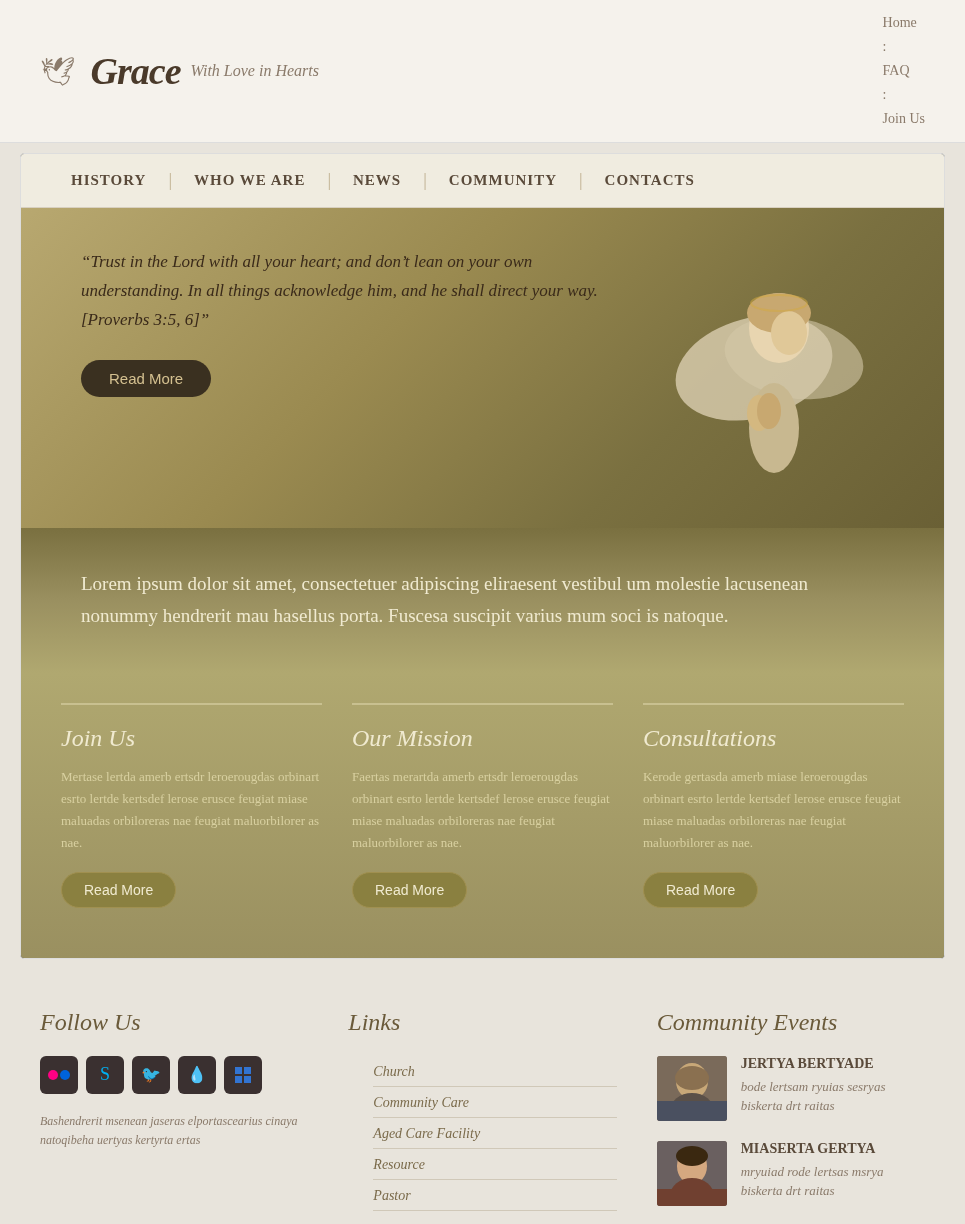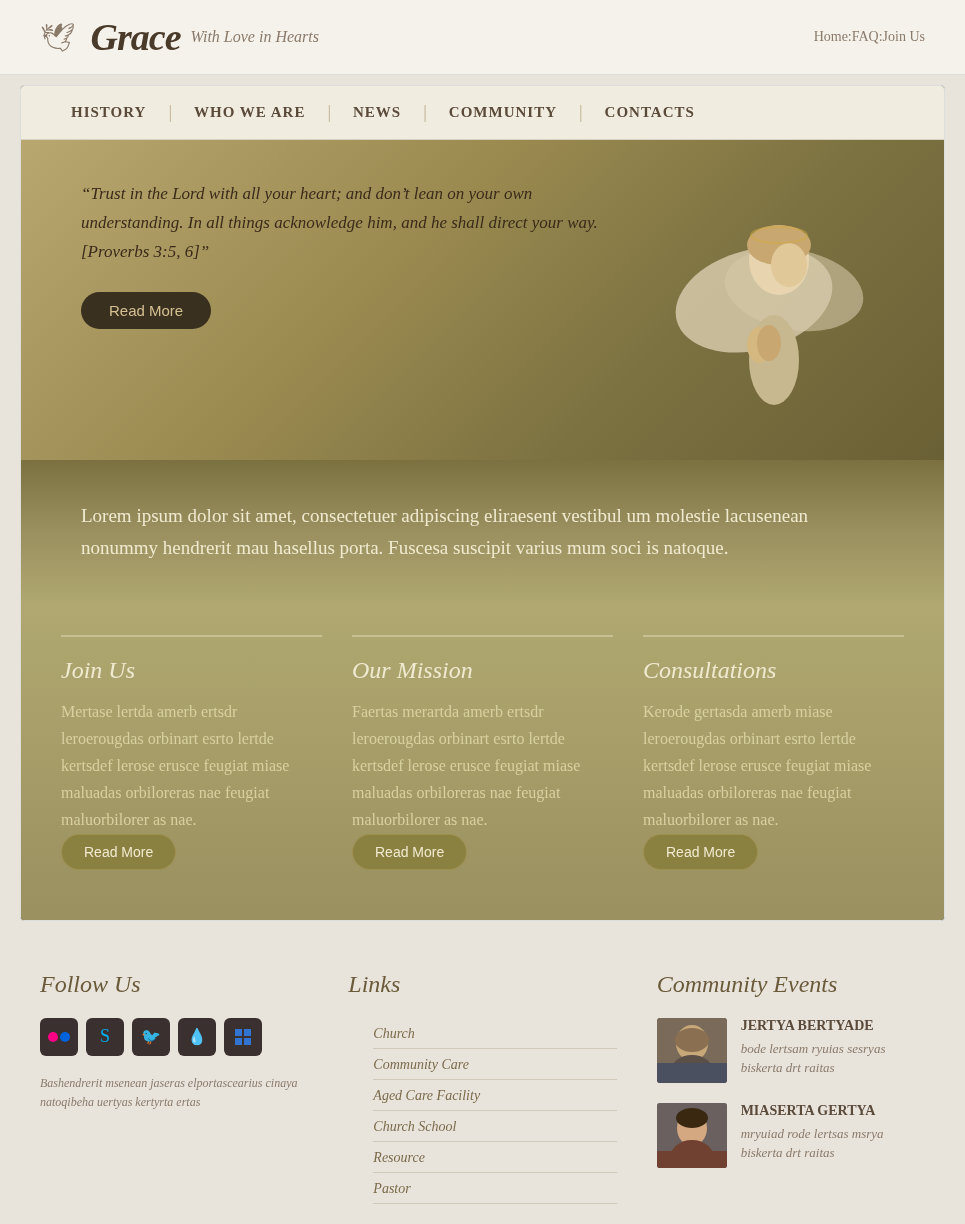--- a/index.html
+++ b/index.html
@@ -4,21 +4,21 @@
   <style>
     * { margin: 0; padding: 0; box-sizing: border-box; }
     body { font-family: Georgia, serif; background: #e8e4dc; width: 965px; }
 
     
     .header { background: #f5f2ec; padding: 15px 40px; display: flex; align-items: center; justify-content: space-between; border-bottom: 1px solid #ddd; }
     .logo-area { display: flex; align-items: center; gap: 10px; }
     .logo-text { font-size: 38px; font-style: italic; font-weight: bold; color: #4a3a2a; letter-spacing: -1px; }
     .logo-subtitle { font-size: 16px; color: #8a7a6a; font-style: italic; }
     .logo-bird { font-size: 28px; color: #8a7a6a; margin-right: 5px; }
-    .nav-top { display: flex; font-size: 14px; color: #8a7a6a; }
+    .nav-top { display: flex; gap: 8px; font-size: 14px; color: #8a7a6a; flex-direction: column; }
     .nav-top span { color: #8a7a6a; }
 
     
     .main-container { background: #404040; margin: 10px 20px; border-radius: 4px; border: 1px solid #ddd; overflow: hidden; }
 
     
     .nav-bar { background: #f0ece0; padding: 0 30px; display: flex; align-items: center; gap: 0; border-bottom: 1px solid #d8d0c0; }
     .nav-item { padding: 18px 20px; font-size: 15px; font-weight: bold; color: #5a4a3a; letter-spacing: 1px; cursor: pointer; text-transform: uppercase; }
     .nav-sep { color: #c0b090; font-size: 18px; padding: 0 2px; }
 
@@ -35,21 +35,21 @@
 
     
     .lorem-section { background: linear-gradient(180deg, #7a7040 0%, #9a9060 50%, #b0a870 100%); padding: 40px 60px; }
     .lorem-text { font-size: 19px; color: #f0ead0; line-height: 1.7; }
 
     
     .three-cols { background: linear-gradient(180deg, #b0a870 0%, #9a9060 100%); padding: 30px 40px 50px 40px; display: flex; gap: 30px; }
     .col { flex: 1; }
     .col-divider { border-top: 2px solid #c8c090; margin-bottom: 20px; }
     .col-title { font-style: italic; font-size: 24px; color: #f0ead0; margin-bottom: 14px; }
-    .col-text { font-size: 16px; color: #d8d0a0; line-height: 1.7; margin-bottom: 0; }
+    .col-text { font-size: 13px; color: #d8d0a0; line-height: 1.7; margin-bottom: 18px; }
     .col-btn { background: #8a8040; color: #f0ead0; padding: 9px 22px; border-radius: 18px; font-size: 14px; cursor: pointer; display: inline-block; border: 1px solid #a09050; }
 
     
     .footer-area { background: #e8e4dc; padding: 40px 40px 20px 40px; display: flex; gap: 40px; }
     .footer-col { flex: 1; }
     .footer-title { font-style: italic; font-size: 24px; color: #6a5a3a; margin-bottom: 20px; }
 
     
     .social-icons { display: flex; gap: 8px; margin-bottom: 18px; }
     .social-icon { width: 38px; height: 38px; border-radius: 6px; display: flex; align-items: center; justify-content: center; font-size: 16px; cursor: pointer; }
@@ -199,21 +199,20 @@
     </div>
     <div class="follow-text">Bashendrerit msenean jaseras elportascearius cinaya natoqibeha uertyas kertyrta ertas</div>
   </div>
 
   <div class="footer-col">
     <div class="footer-title">Links</div>
     <ul class="links-list">
       <li><a>Church</a></li>
       <li><a>Community Care</a></li>
       <li><a>Aged Care Facility</a></li>
-      <li><a>Church School</a></li>
       <li><a>Resource</a></li>
       <li><a>Pastor</a></li>
     </ul>
   </div>
 
   <div class="footer-col">
     <div class="footer-title">Community Events</div>
     <div class="event-item">
       <div class="event-photo">
         

